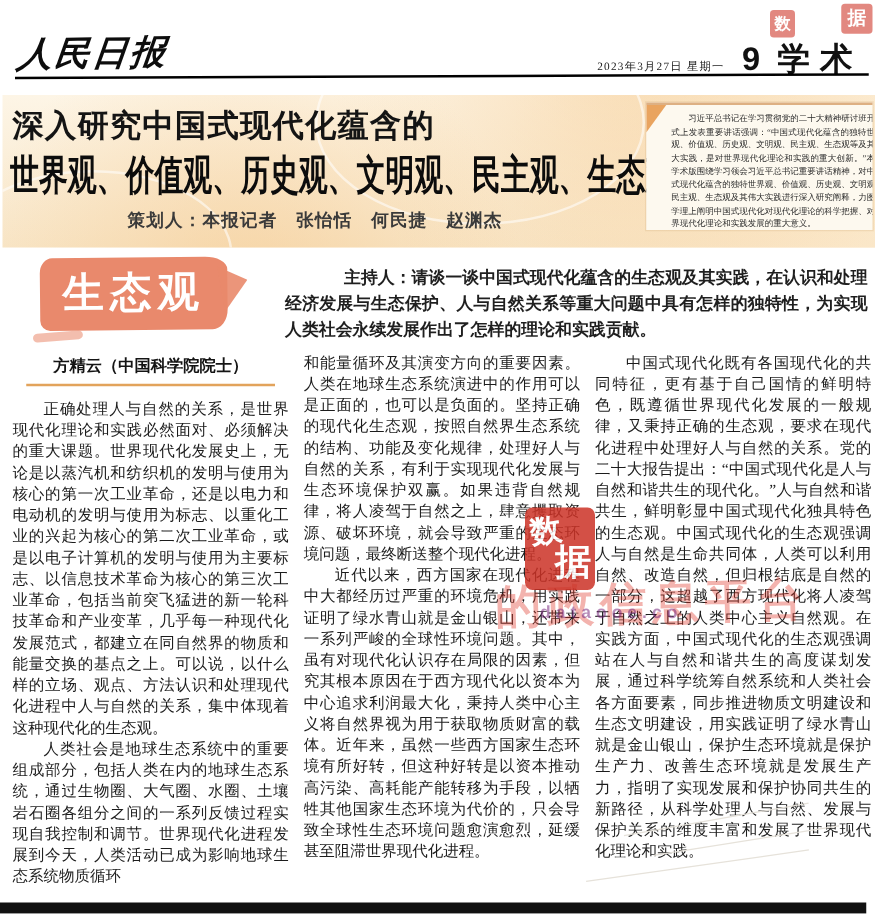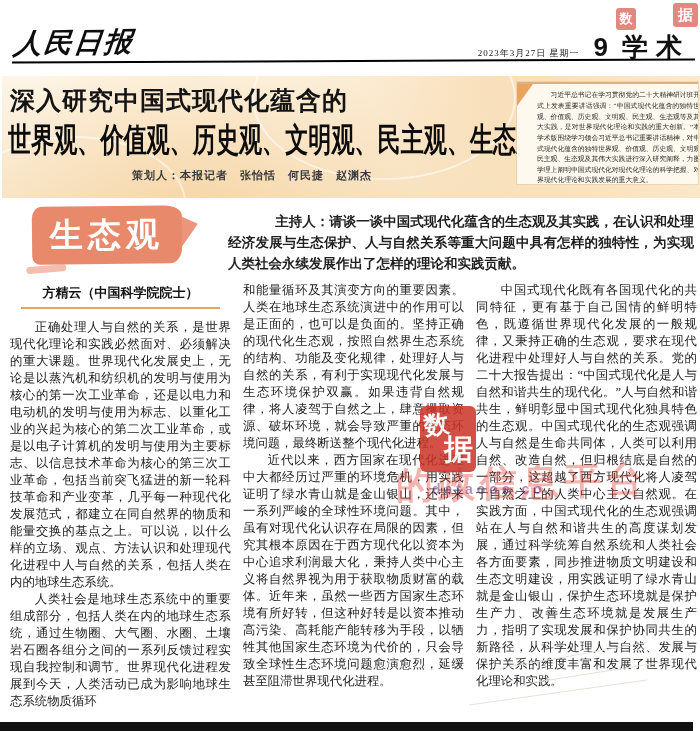--- a/index.html
+++ b/index.html
@@ -24,21 +24,21 @@
             radial-gradient(circle at 72% -30%, rgba(245,199,138,.50), rgba(245,199,138,0) 46%),
             radial-gradient(circle at 95% 80%, rgba(251,231,200,.9), rgba(251,231,200,0) 40%),
             linear-gradient(#fdf5e6,#f8e6c8);}
   .banner .swirl{position:absolute;border:2px solid rgba(255,255,255,.55);border-radius:50%;}
   .kicker{position:absolute;left:8px;top:8px;font-family:"Liberation Sans",sans-serif;
           font-size:25px;font-weight:900;color:#141414;letter-spacing:1px;}
   .big-title{position:absolute;left:6px;top:42px;font-family:"Liberation Sans",sans-serif;
              font-size:33px;font-weight:900;color:#0c0c0c;white-space:nowrap;
              transform:scaleX(.70);transform-origin:left center;}
   .byline{position:absolute;left:30px;top:92px;width:440px;text-align:center;
-          font-size:11px;font-weight:bold;color:#3a3a3a;letter-spacing:1px;}
+          font-size:14px;font-weight:bold;color:#3a3a3a;letter-spacing:1px;}
 
   .note-box{position:absolute;right:4px;top:6px;width:181px;height:100px;background:#fdf9ef;
             border-top:2px solid #ddb083;box-shadow:0 0 0 1px rgba(222,186,140,.35);overflow:hidden;}
   .note-fold{position:absolute;left:0;top:0;width:0;height:0;
              border-top:22px solid #e9a45f;border-right:16px solid transparent;}
   .note-text{width:250px;transform:scale(.68);transform-origin:top left;margin:6px 0 0 20px;
              font-size:10px;line-height:1.55;text-align:justify;color:#2b2b2b;text-indent:2em;}
 
   
   .badge{position:absolute;left:32px;top:206px;width:150px;height:58px;background:#e9896c;
@@ -120,21 +120,21 @@
   <div class="moderator">
     <span class="mod-indent"></span><span class="mod-label">主持人：</span><span>请谈一谈中国式现代化蕴含的生态观及其实践，在认识和处理经济发展与生态保护、人与自然关系等重大问题中具有怎样的独特性，为实现人类社会永续发展作出了怎样的理论和实践贡献。</span>
   </div>
 
   <section class="columns">
     <div class="col">
       <div class="author-wrap">
         <span class="author">方精云（中国科学院院士）</span>
         <div class="author-rule"></div>
       </div>
-      <p class="indent">正确处理人与自然的关系，是世界现代化理论和实践必然面对、必须解决的重大课题。世界现代化发展史上，无论是以蒸汽机和纺织机的发明与使用为核心的第一次工业革命，还是以电力和电动机的发明与使用为标志、以重化工业的兴起为核心的第二次工业革命，或是以电子计算机的发明与使用为主要标志、以信息技术革命为核心的第三次工业革命，包括当前突飞猛进的新一轮科技革命和产业变革，几乎每一种现代化发展范式，都建立在同自然界的物质和能量交换的基点之上。可以说，以什么样的立场、观点、方法认识和处理现代化进程中人与自然的关系，包括人类在内的地球生态系统。</p>
+      <p class="indent">正确处理人与自然的关系，是世界现代化理论和实践必然面对、必须解决的重大课题。世界现代化发展史上，无论是以蒸汽机和纺织机的发明与使用为核心的第一次工业革命，还是以电力和电动机的发明与使用为标志、以重化工业的兴起为核心的第二次工业革命，或是以电子计算机的发明与使用为主要标志、以信息技术革命为核心的第三次工业革命，包括当前突飞猛进的新一轮科技革命和产业变革，几乎每一种现代化发展范式，都建立在同自然界的物质和能量交换的基点之上。可以说，以什么样的立场、观点、方法认识和处理现代化进程中人与自然的关系，集中体现着这种现代化的生态观。</p>
       <p class="indent">人类社会是地球生态系统中的重要组成部分，包括人类在内的地球生态系统，通过生物圈、大气圈、水圈、土壤岩石圈各组分之间的一系列反馈过程实现自我控制和调节。世界现代化进程发展到今天，人类活动已成为影响地球生态系统物质循环</p>
     </div>
     <div class="col">
       <p>和能量循环及其演变方向的重要因素。人类在地球生态系统演进中的作用可以是正面的，也可以是负面的。坚持正确的现代化生态观，按照自然界生态系统的结构、功能及变化规律，处理好人与自然的关系，有利于实现现代化发展与生态环境保护双赢。如果违背自然规律，将人凌驾于自然之上，肆意攫取资源、破坏环境，就会导致严重的生态环境问题，最终断送整个现代化进程。</p>
       <p class="indent">近代以来，西方国家在现代化进程中大都经历过严重的环境危机，用实践证明了绿水青山就是金山银山，还带来一系列严峻的全球性环境问题。其中，虽有对现代化认识存在局限的因素，但究其根本原因在于西方现代化以资本为中心追求利润最大化，秉持人类中心主义将自然界视为用于获取物质财富的载体。近年来，虽然一些西方国家生态环境有所好转，但这种好转是以资本推动高污染、高耗能产能转移为手段，以牺牲其他国家生态环境为代价的，只会导致全球性生态环境问题愈演愈烈，延缓甚至阻滞世界现代化进程。</p>
     </div>
     <div class="col">
       <p class="indent">中国式现代化既有各国现代化的共同特征，更有基于自己国情的鲜明特色，既遵循世界现代化发展的一般规律，又秉持正确的生态观，要求在现代化进程中处理好人与自然的关系。党的二十大报告提出：“中国式现代化是人与自然和谐共生的现代化。”人与自然和谐共生，鲜明彰显中国式现代化独具特色的生态观。中国式现代化的生态观强调人与自然是生命共同体，人类可以利用自然、改造自然，但归根结底是自然的一部分，这超越了西方现代化将人凌驾于自然之上的人类中心主义自然观。在实践方面，中国式现代化的生态观强调站在人与自然和谐共生的高度谋划发展，通过科学统筹自然系统和人类社会各方面要素，同步推进物质文明建设和生态文明建设，用实践证明了绿水青山就是金山银山，保护生态环境就是保护生产力、改善生态环境就是发展生产力，指明了实现发展和保护协同共生的新路径，从科学处理人与自然、发展与保护关系的维度丰富和发展了世界现代化理论和实践。</p>
     </div>
   </section>

